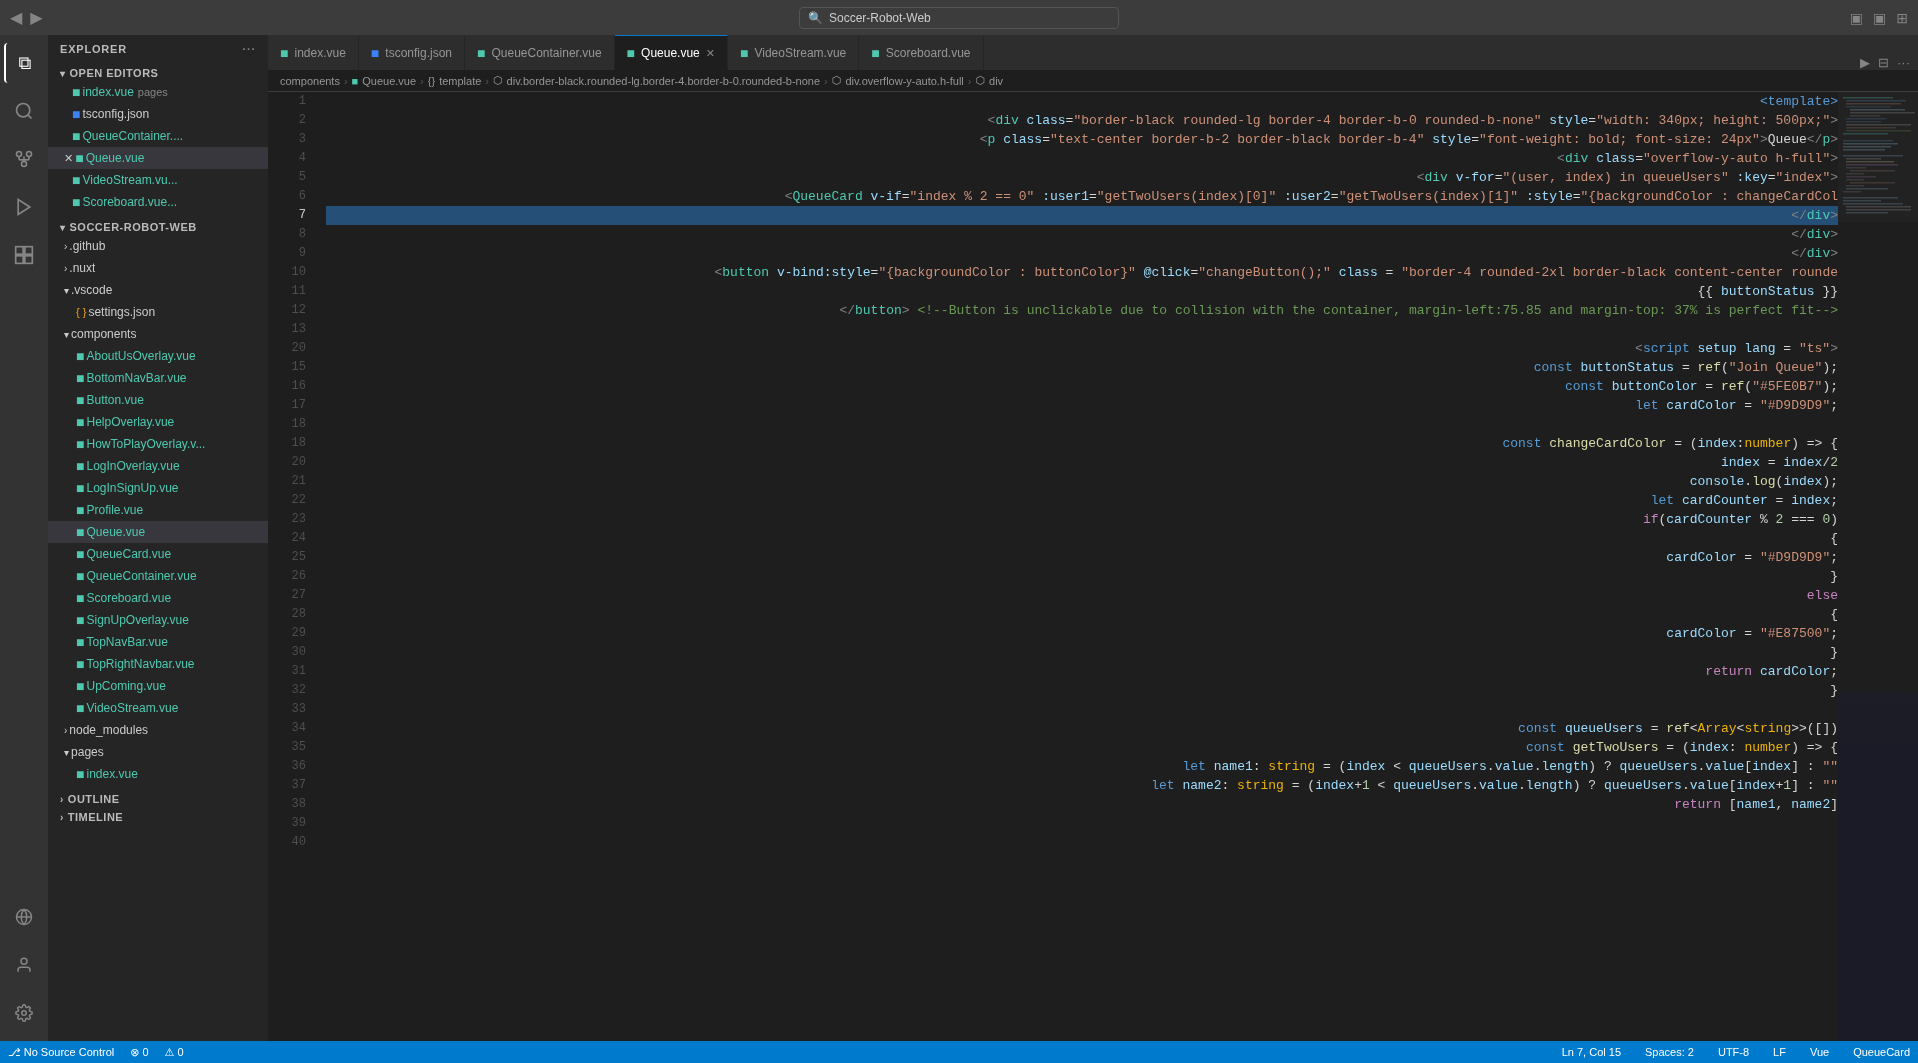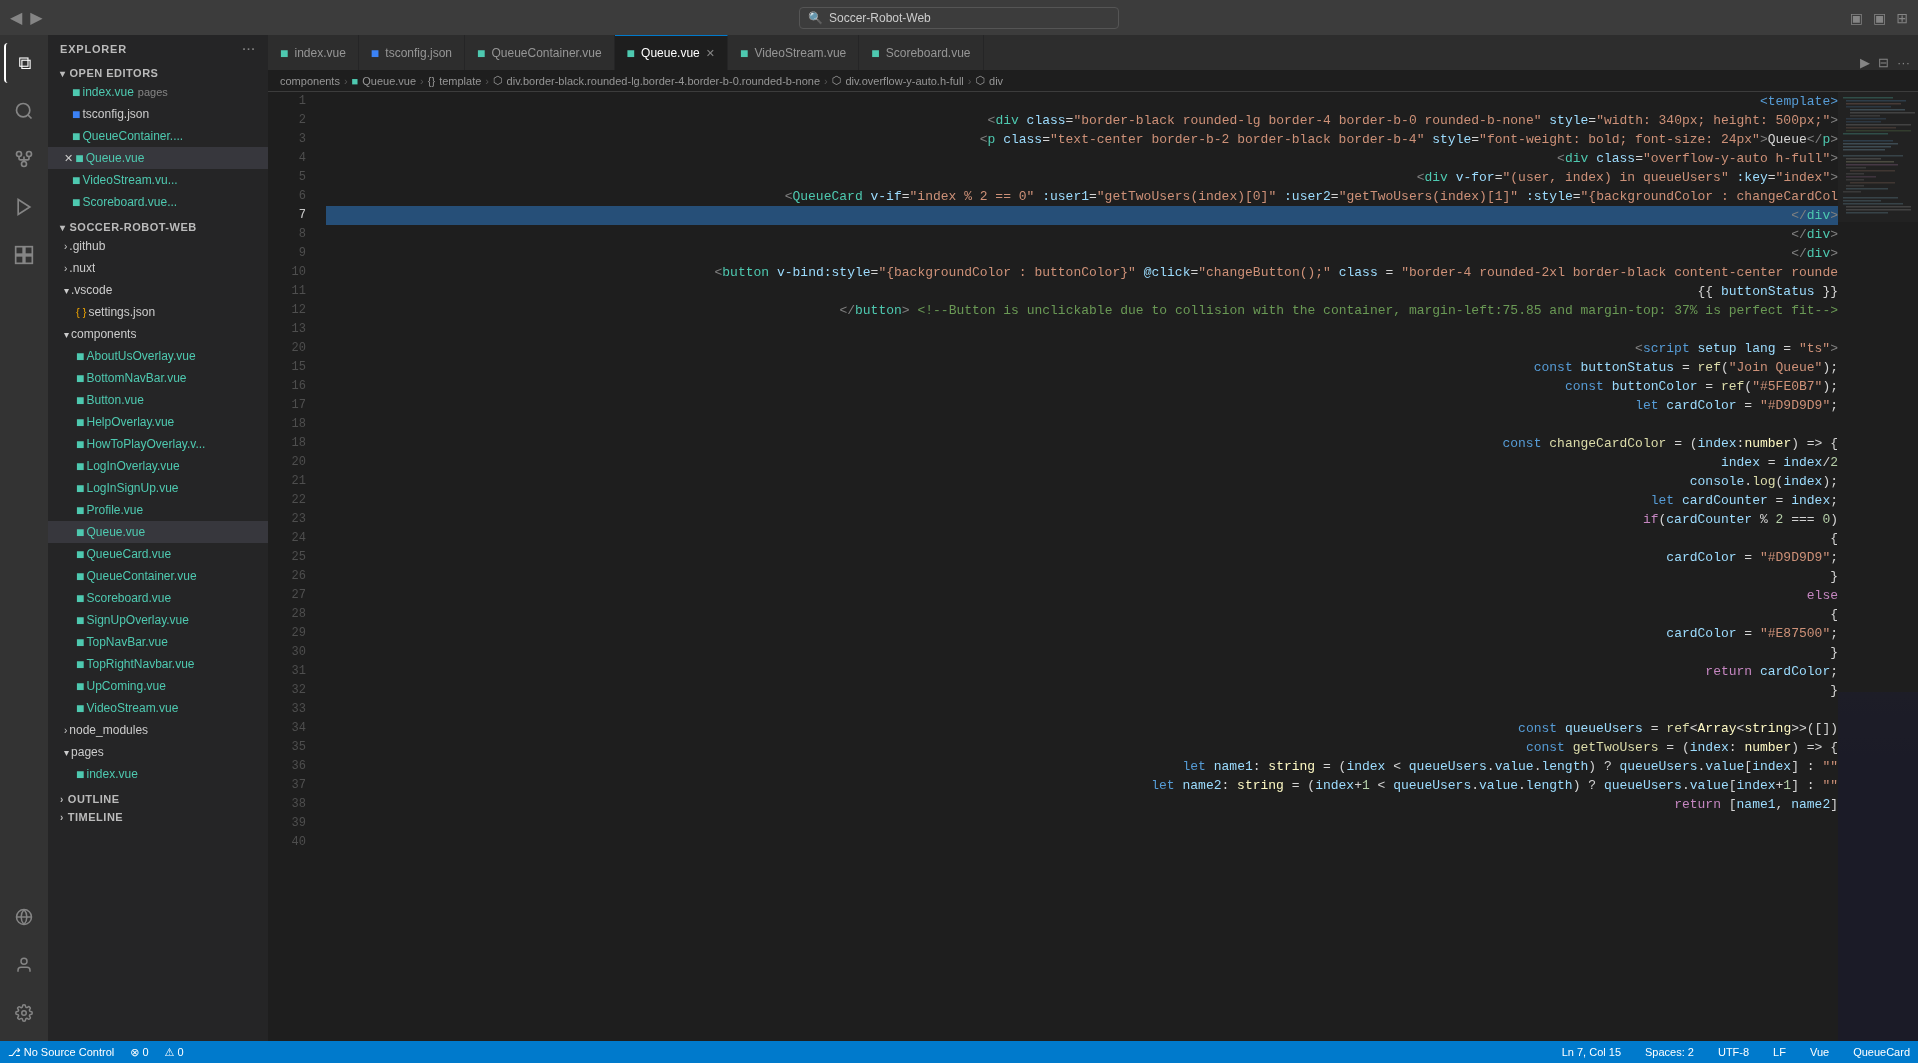--- a/index.html
+++ b/index.html
@@ -256,21 +256,21 @@
     
     .kw { color: #569cd6; }
     .kw2 { color: #c586c0; }
     .tag { color: #4ec9b0; }
     .attr { color: #9cdcfe; }
     .str { color: #ce9178; }
     .cmt { color: #6a9955; }
     .fn { color: #dcdcaa; }
     .num { color: #b5cea8; }
     .punct { color: #d4d4d4; }
-    .type { color: #fef9c3; }
+    .type { color: #eab308; }
     .var { color: #9cdcfe; }
     .prop { color: #9cdcfe; }
     .lt { color: #808080; }
 
     
     .minimap {
       width: 80px;
       background: #1e1e1e;
       flex-shrink: 0;
       overflow: hidden;

